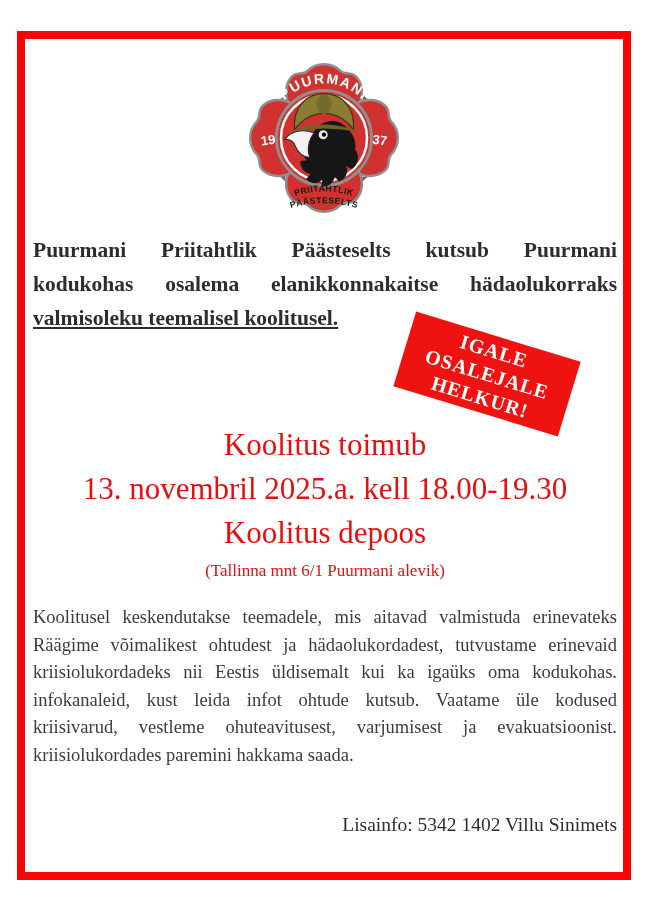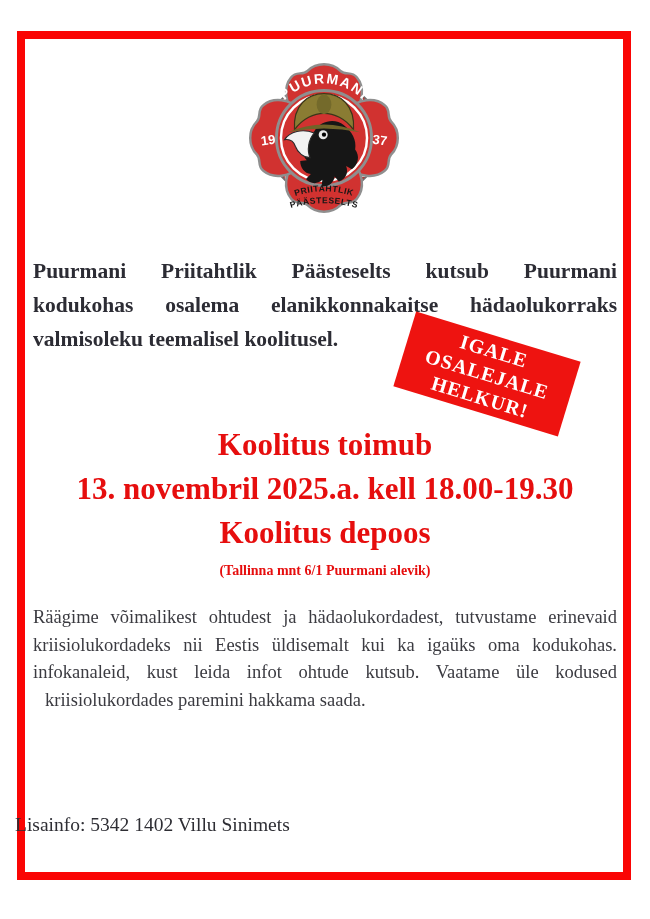--- a/index.html
+++ b/index.html
@@ -7,51 +7,51 @@
     position:relative; width:650px; height:919px; background:#ffffff;
     font-family:"Liberation Serif", serif; overflow:hidden;
   }
   .frame {
     position:absolute; left:17px; top:31px; width:614px; height:849px;
     border:8px solid #fa0504; box-sizing:border-box;
   }
   .logo { position:absolute; left:242px; top:56px; width:164px; height:164px; }
 
   .intro {
-    position:absolute; left:33px; top:254px; width:584px;
+    position:absolute; left:33px; top:233px; width:584px;
     font-weight:bold; font-size:21.5px; line-height:34px; color:#2c2c34;
   }
   .jline { text-align:justify; text-align-last:justify; height:34px; overflow:hidden; }
-  .jline.last { text-align-last:left; }
+  .jline.last { text-align-last:left;text-decoration:underline; }
 
   .badge {
     position:absolute; left:401px; top:335px; width:172px; height:78px;
     background:#ee1310; transform:rotate(17deg);
     display:flex; flex-direction:column; align-items:center; justify-content:center;
     color:#ffffff; font-weight:bold; font-size:20px; line-height:24px;
     letter-spacing:1px; text-align:center;
   }
 
   .headings {
     position:absolute; left:33px; top:423px; width:584px;
-    text-align:center; font-weight:bold; color:#e60e0e;
+    text-align:center; font-weight:normal; color:#e60e0e;
   }
   .h-big   { font-size:31px; line-height:44px; white-space:nowrap; }
-  .h-small { font-size:14px; line-height:31px; white-space:nowrap; }
+  .h-small { font-size:17px; line-height:31px; white-space:nowrap; }
 
   .bodytext {
     position:absolute; left:33px; top:604px; width:584px;
     font-size:18.5px; line-height:27.5px; color:#3b3b41;
   }
   .bline { text-align:justify; text-align-last:justify; height:27.5px; overflow:hidden; }
-  .bline.last { text-align-last:left;margin-left:12px; }
+  .bline.last { text-align-last:left; }
 
   .footer {
-    position:absolute; left:15px; top:814px; width:584px;
-    font-size:19.5px; color:#2e2e34;
+    position:absolute; left:33px; top:814px; width:584px;
+    text-align:right; font-size:19.5px; color:#2e2e34;
   }
 
   .logo text { font-family:"Liberation Sans", sans-serif; font-weight:bold; }
 </style>
 </head>
 <body>
 
 <div class="page">
 
   <div class="frame"></div>
@@ -125,21 +125,23 @@
   </div>
 
   <div class="headings">
     <div class="h-big">Koolitus toimub</div>
     <div class="h-big">13. novembril 2025.a. kell 18.00-19.30</div>
     <div class="h-big">Koolitus depoos</div>
     <div class="h-small">(Tallinna mnt 6/1 Puurmani alevik)</div>
   </div>
 
   <div class="bodytext">
+    <div class="bline">Koolitusel keskendutakse teemadele, mis aitavad valmistuda erinevateks</div>
     <div class="bline">Räägime võimalikest ohtudest ja hädaolukordadest, tutvustame erinevaid</div>
     <div class="bline">kriisiolukordadeks nii Eestis üldisemalt kui ka igaüks oma kodukohas.</div>
     <div class="bline">infokanaleid, kust leida infot ohtude kutsub. Vaatame üle kodused</div>
+    <div class="bline">kriisivarud, vestleme ohuteavitusest, varjumisest ja evakuatsioonist.</div>
     <div class="bline last">kriisiolukordades paremini hakkama saada.</div>
   </div>
 
   <div class="footer">Lisainfo: 5342 1402 Villu Sinimets</div>
 
 </div>
 
 </body></html>

